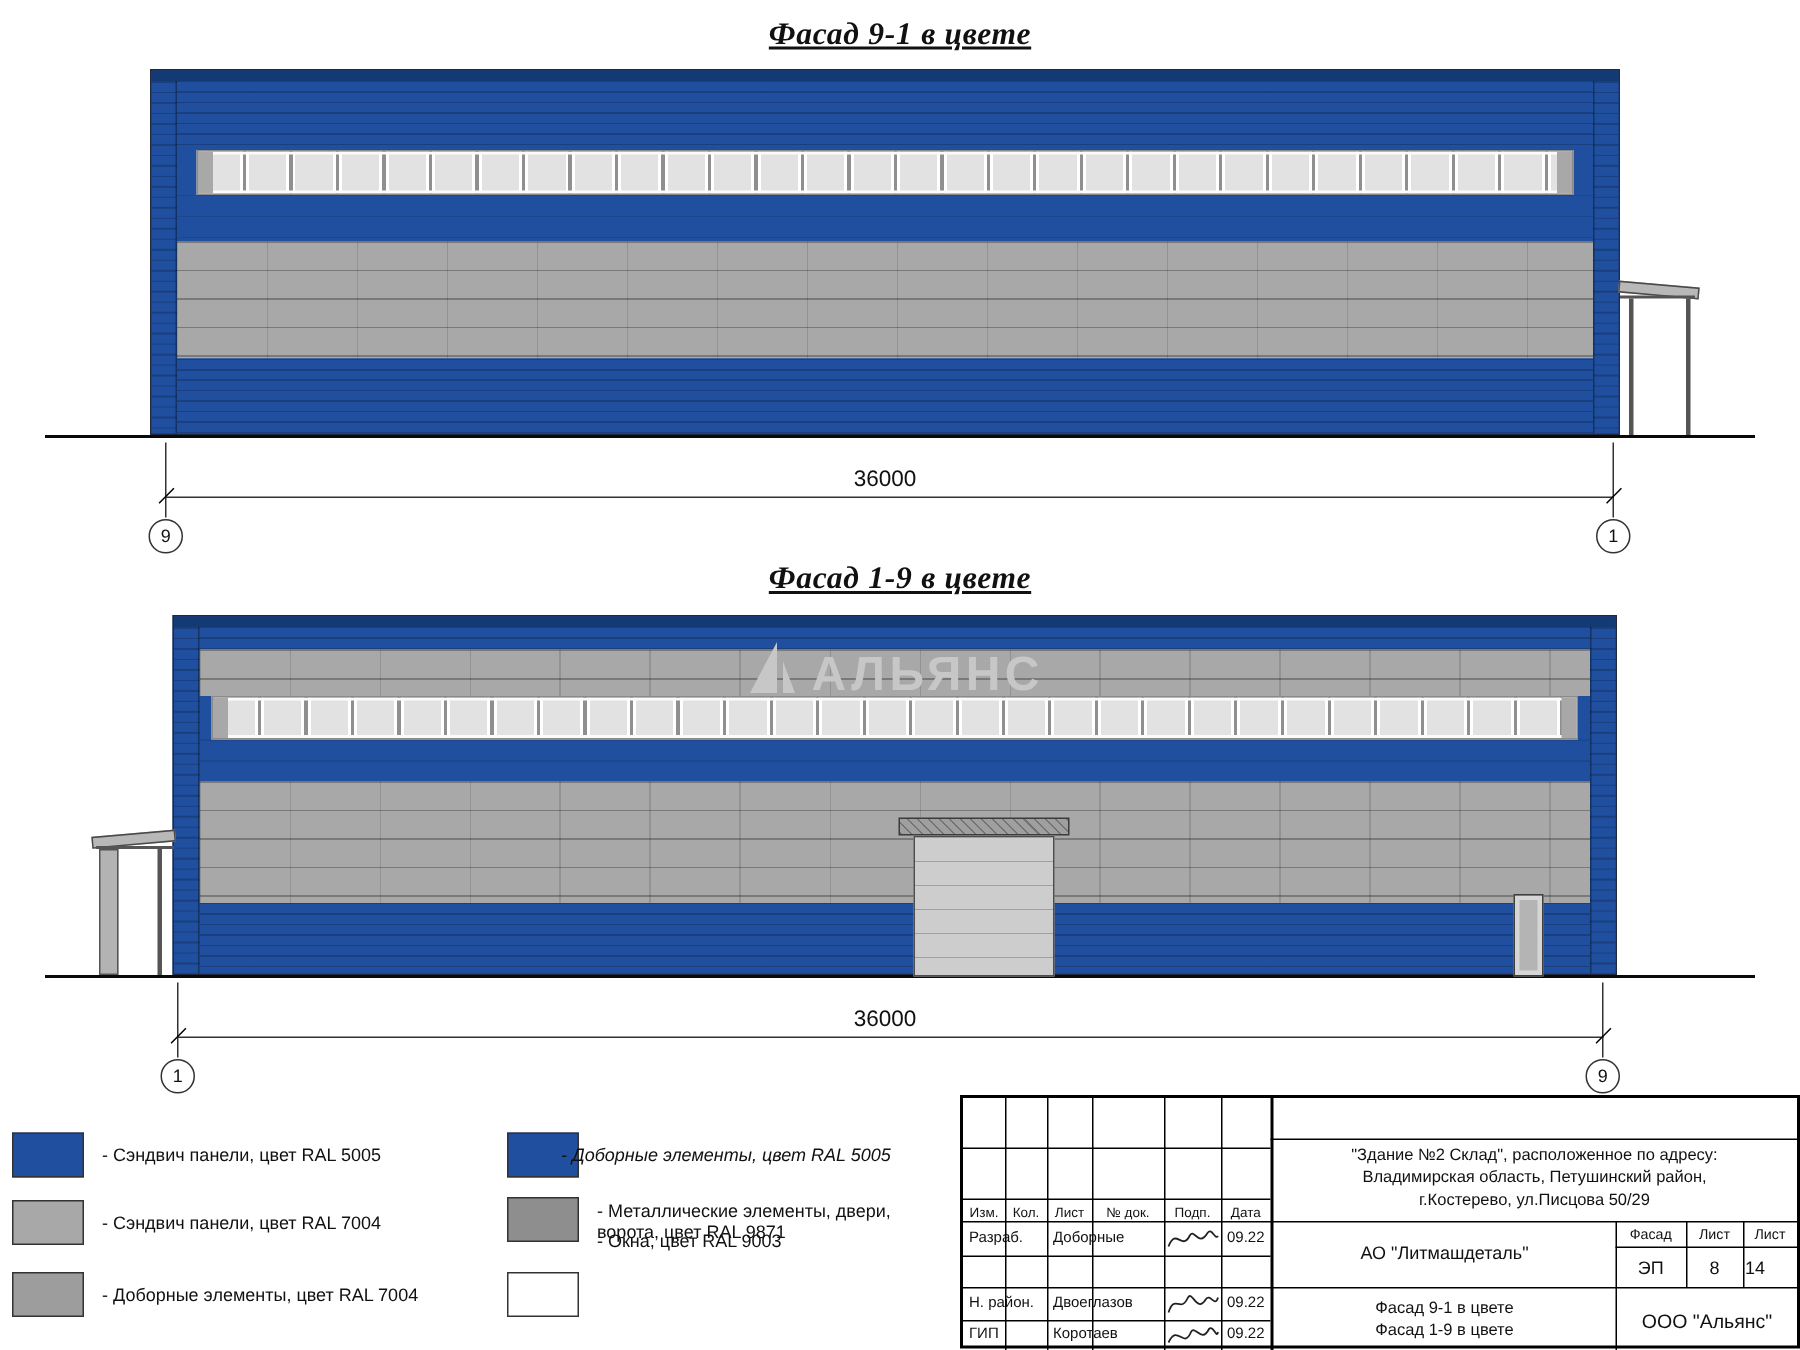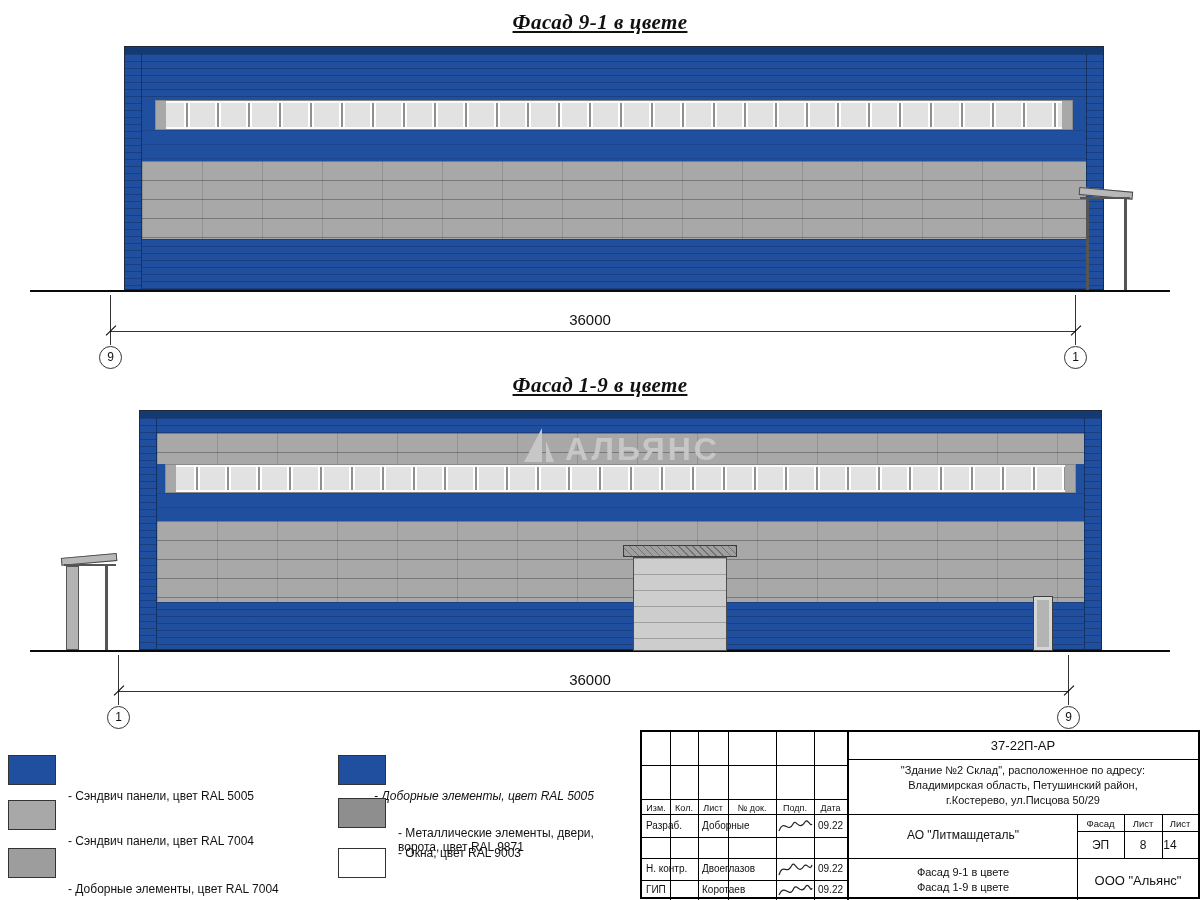--- a/index.html
+++ b/index.html
@@ -5,21 +5,21 @@
   * { margin:0; padding:0; box-sizing:border-box; }
   html,body { background:#fff; }
   body { width:1200px; height:900px; position:relative; overflow:hidden;
          font-family:"Liberation Sans", sans-serif; color:#111; }
   .abs { position:absolute; }
 
   .facade-title { width:1200px; text-align:center;
     font-family:"Liberation Serif", serif; font-style:italic; font-weight:bold;
     font-size:21px; text-decoration:underline; letter-spacing:0.5px; }
 
-  .building { position:absolute; border:1px solid #22293a; background:var(--ral5005);margin-left:24px; }
+  .building { position:absolute; border:1px solid #22293a; background:var(--ral5005); }
   .coping { position:absolute; left:0; right:0; top:0; height:7px; background:var(--ral5005_dark); }
   .corner { position:absolute; top:7px; bottom:0; width:17px; background:var(--ral5005);
     background-image:repeating-linear-gradient(180deg, rgba(0,0,0,0.20) 0 1px, transparent 1px 7px); }
   .corner.left { left:0; border-right:1px solid rgba(0,0,0,0.35); }
   .corner.right { right:0; border-left:1px solid rgba(0,0,0,0.35); }
   .band-blue { position:absolute; left:17px; right:17px; background:var(--ral5005);
     background-image:repeating-linear-gradient(180deg, rgba(0,0,0,0.20) 0 1px, transparent 1px 7px); }
   .band-blue.flat { background-image:repeating-linear-gradient(180deg, rgba(0,0,0,0.10) 0 1px, transparent 1px 14px); }
   .band-gray { position:absolute; left:17px; right:17px; background:var(--ral7004);
     background-image:
@@ -51,21 +51,21 @@
     background-image:repeating-linear-gradient(180deg, rgba(0,0,0,0.22) 0 1px, transparent 1px 16px); z-index:3; }
   .door { position:absolute; background:#b4b4b4; border:1px solid #3f3f3f;
     box-shadow: inset 0 0 0 3px #d6d6d6; z-index:3; }
 
   .watermark { position:absolute; left:0; right:0; top:8px; height:46px; display:flex;
     justify-content:center; align-items:flex-end; gap:10px; z-index:4; pointer-events:none; }
   .watermark-text { font-family:"Liberation Sans", sans-serif; font-weight:bold;
     font-size:32px; color:#c7c7c7; letter-spacing:3px; line-height:1; }
 
   .legend-swatch { position:absolute; width:48px; height:30px; border:1px solid #333; }
-  .legend-label { position:absolute; font-size:12px; line-height:14px;margin-top:26px; }
+  .legend-label { position:absolute; font-size:12px; line-height:14px; }
 
   .stamp { position:absolute; left:640px; top:730px; width:560px; height:169px;
     border:2px solid #000; background:#fff; font-size:10px; }
   .vline { position:absolute; width:1px; background:#000; }
   .hline { position:absolute; height:1px; background:#000; }
   .cell { position:absolute; overflow:hidden; }
   .c { text-align:center; }
 </style>
 </head>
 <body>
@@ -177,40 +177,39 @@
 
   <div class="hline" style="left:0; top:33px; width:205px;"></div>
   <div class="hline" style="left:0; top:67px; width:205px;"></div>
   <div class="hline" style="left:0; top:82px; width:556px;"></div>
   <div class="hline" style="left:0; top:105px; width:205px;"></div>
   <div class="hline" style="left:0; top:126px; width:556px;"></div>
   <div class="hline" style="left:0; top:148px; width:205px;"></div>
   <div class="hline" style="left:205px; top:27px; width:351px;"></div>
   <div class="hline" style="left:435px; top:99px; width:121px;"></div>
 
-  <div class="cell c" style="left:206px; top:6px; width:350px; font-size:13px;">37-22П-АР</div>
   <div class="cell c" style="left:210px; top:32px; width:342px; font-size:11px;">"Здание №2 Склад", расположенное по адресу:</div>
   <div class="cell c" style="left:210px; top:47px; width:342px; font-size:11px;">Владимирская область, Петушинский район,</div>
   <div class="cell c" style="left:210px; top:62px; width:342px; font-size:11px;">г.Костерево, ул.Писцова 50/29</div>
 
   <div class="cell c" style="left:0; top:71px; width:28px; font-size:9px;">Изм.</div>
   <div class="cell c" style="left:28px; top:71px; width:28px; font-size:9px;">Кол.</div>
   <div class="cell c" style="left:56px; top:71px; width:30px; font-size:9px;">Лист</div>
   <div class="cell c" style="left:86px; top:71px; width:48px; font-size:9px;">№ док.</div>
   <div class="cell c" style="left:134px; top:71px; width:38px; font-size:9px;">Подп.</div>
   <div class="cell c" style="left:172px; top:71px; width:33px; font-size:9px;">Дата</div>
 
   <div class="cell" style="left:4px; top:88px; width:54px; font-size:10px;">Разраб.</div>
   <div class="cell" style="left:60px; top:88px; width:73px; font-size:10px;">Доборные</div>
   <svg class="cell" style="left:135px; top:84px;" width="36" height="20" viewBox="0 0 36 20">
     <path d="M2 15 C7 2, 11 18, 16 8 C19 2, 22 16, 28 6 C31 2, 33 11, 35 8" stroke="#222" fill="none" stroke-width="1.2"></path>
   </svg>
   <div class="cell c" style="left:172px; top:88px; width:33px; font-size:10px;">09.22</div>
 
-  <div class="cell" style="left:4px; top:131px; width:54px; font-size:10px;">Н. контр.</div>
+  <div class="cell" style="left:4px; top:131px; width:54px; font-size:10px;">Н. район.</div>
   <div class="cell" style="left:60px; top:131px; width:73px; font-size:10px;">Двоеглазов</div>
   <svg class="cell" style="left:135px; top:127px;" width="36" height="20" viewBox="0 0 36 20">
     <path d="M2 16 C6 3, 10 17, 15 6 C18 1, 21 17, 27 7 C30 3, 33 13, 35 6" stroke="#222" fill="none" stroke-width="1.2"></path>
   </svg>
   <div class="cell c" style="left:172px; top:131px; width:33px; font-size:10px;">09.22</div>
 
   <div class="cell" style="left:4px; top:152px; width:54px; font-size:10px;">ГИП</div>
   <div class="cell" style="left:60px; top:152px; width:73px; font-size:10px;">Коротаев</div>
   <svg class="cell" style="left:135px; top:149px;" width="36" height="20" viewBox="0 0 36 20">
     <path d="M2 14 C8 1, 12 19, 17 7 C20 2, 24 15, 29 5 C32 2, 34 12, 35 7" stroke="#222" fill="none" stroke-width="1.2"></path>

